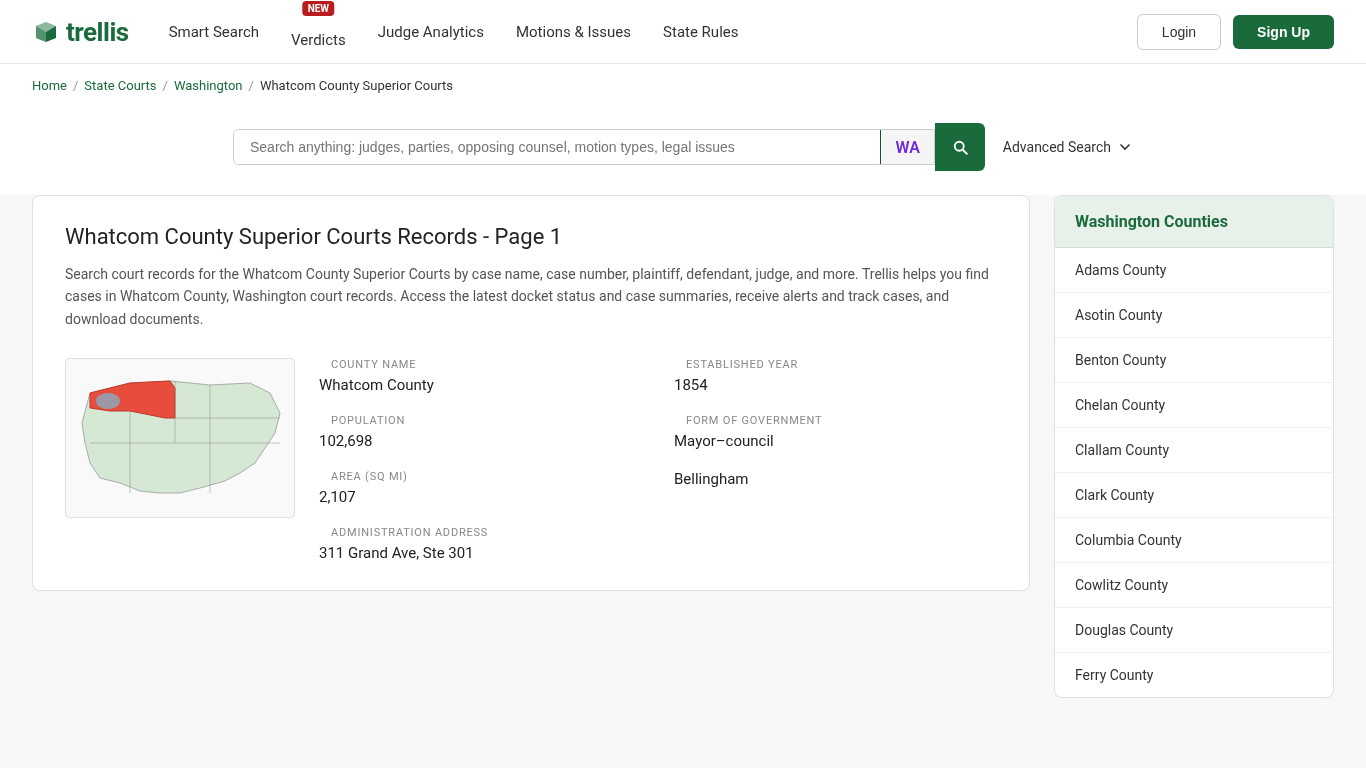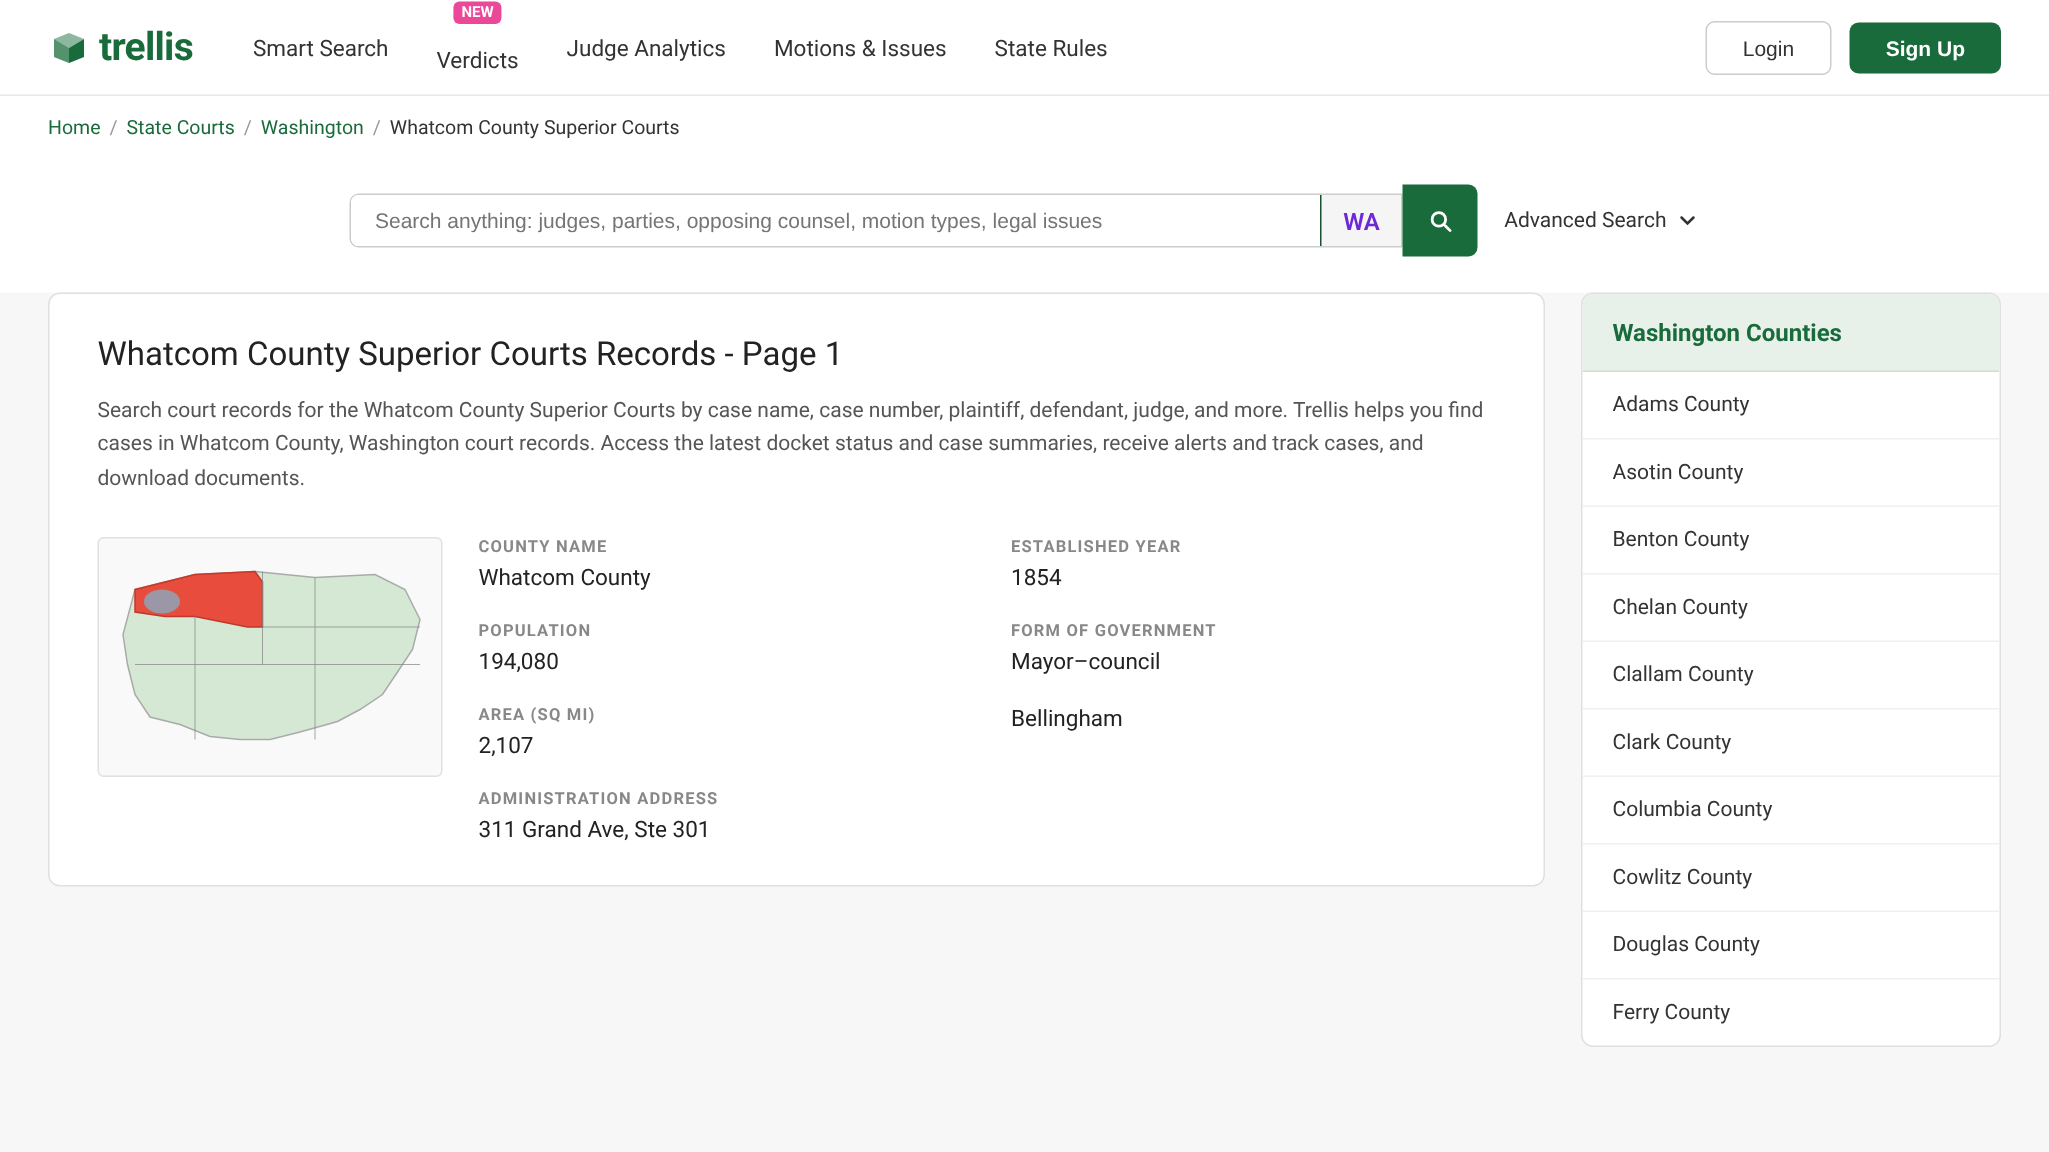--- a/index.html
+++ b/index.html
@@ -42,21 +42,21 @@
       font-size: 15px;
       color: #333;
       text-decoration: none;
       cursor: pointer;
       position: relative;
       display: flex;
       align-items: center;
       gap: 6px;
     }
     .new-badge {
-      background: #ec4899;
+      background: #b91c1c;
       color: #fff;
       font-size: 10px;
       font-weight: 700;
       padding: 2px 5px;
       border-radius: 4px;
       position: absolute;
       top: -14px;
       left: 50%;
       transform: translateX(-50%);
     }
@@ -220,25 +220,26 @@
     }
     .county-details {
       flex: 1;
       display: grid;
       grid-template-columns: 1fr 1fr;
       gap: 20px 32px;
     }
     .detail-block {}
     .detail-label {
       font-size: 11px;
-      font-weight: 700;
+      font-weight: 400;
       color: #888;
       letter-spacing: 0.8px;
       text-transform: uppercase;
       margin-bottom: 5px;
+      margin-left: 12px;
     }
     .detail-value {
       font-size: 15px;
       color: #222;
     }
 
     
     .sidebar {
       width: 280px;
       min-width: 280px;
@@ -371,21 +372,21 @@
           <div class="detail-block">
             <div class="detail-label">COUNTY NAME</div>
             <div class="detail-value">Whatcom County</div>
           </div>
           <div class="detail-block">
             <div class="detail-label">ESTABLISHED YEAR</div>
             <div class="detail-value">1854</div>
           </div>
           <div class="detail-block">
             <div class="detail-label">POPULATION</div>
-            <div class="detail-value">194,080</div>
+            <div class="detail-value">102,698</div>
           </div>
           <div class="detail-block">
             <div class="detail-label">FORM OF GOVERNMENT</div>
             <div class="detail-value">Mayor–council</div>
           </div>
           <div class="detail-block">
             <div class="detail-label">AREA (SQ MI)</div>
             <div class="detail-value">2,107</div>
           </div>
           <div class="detail-block">

